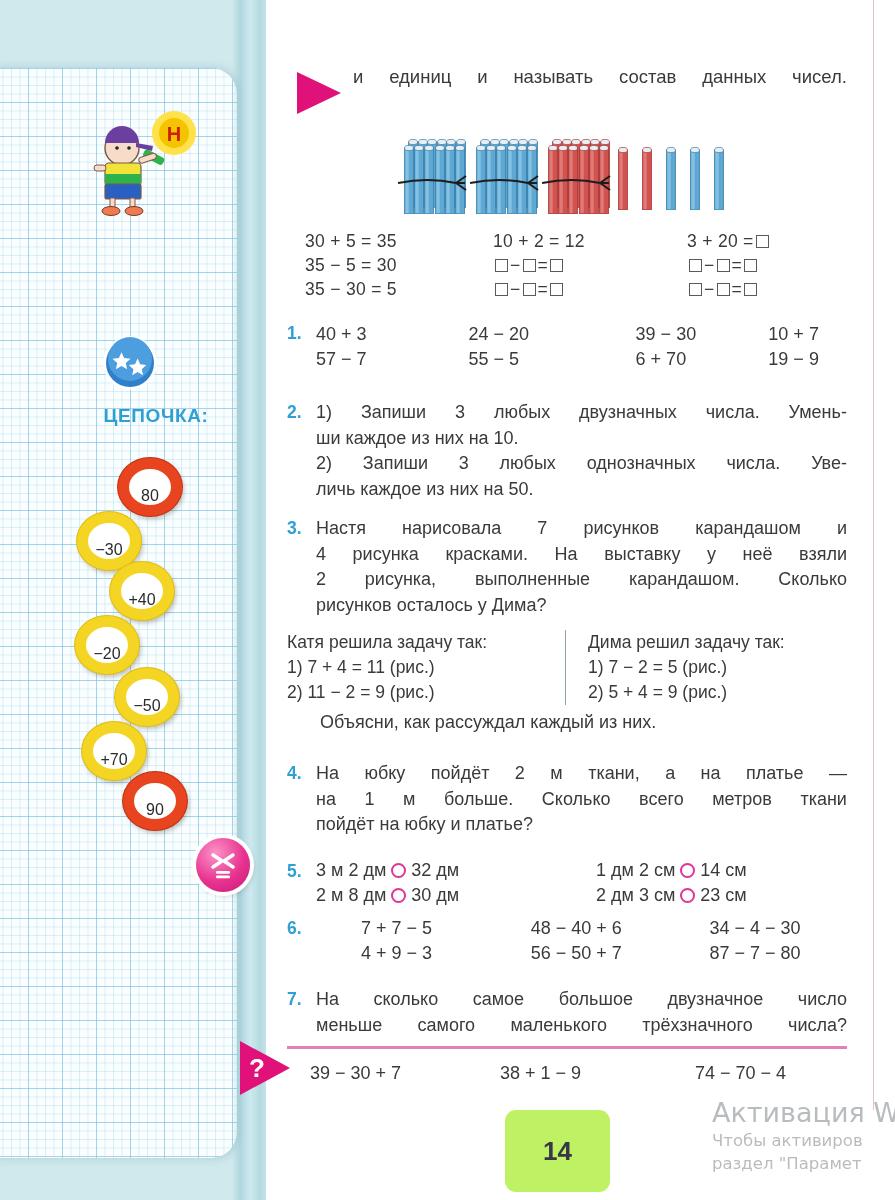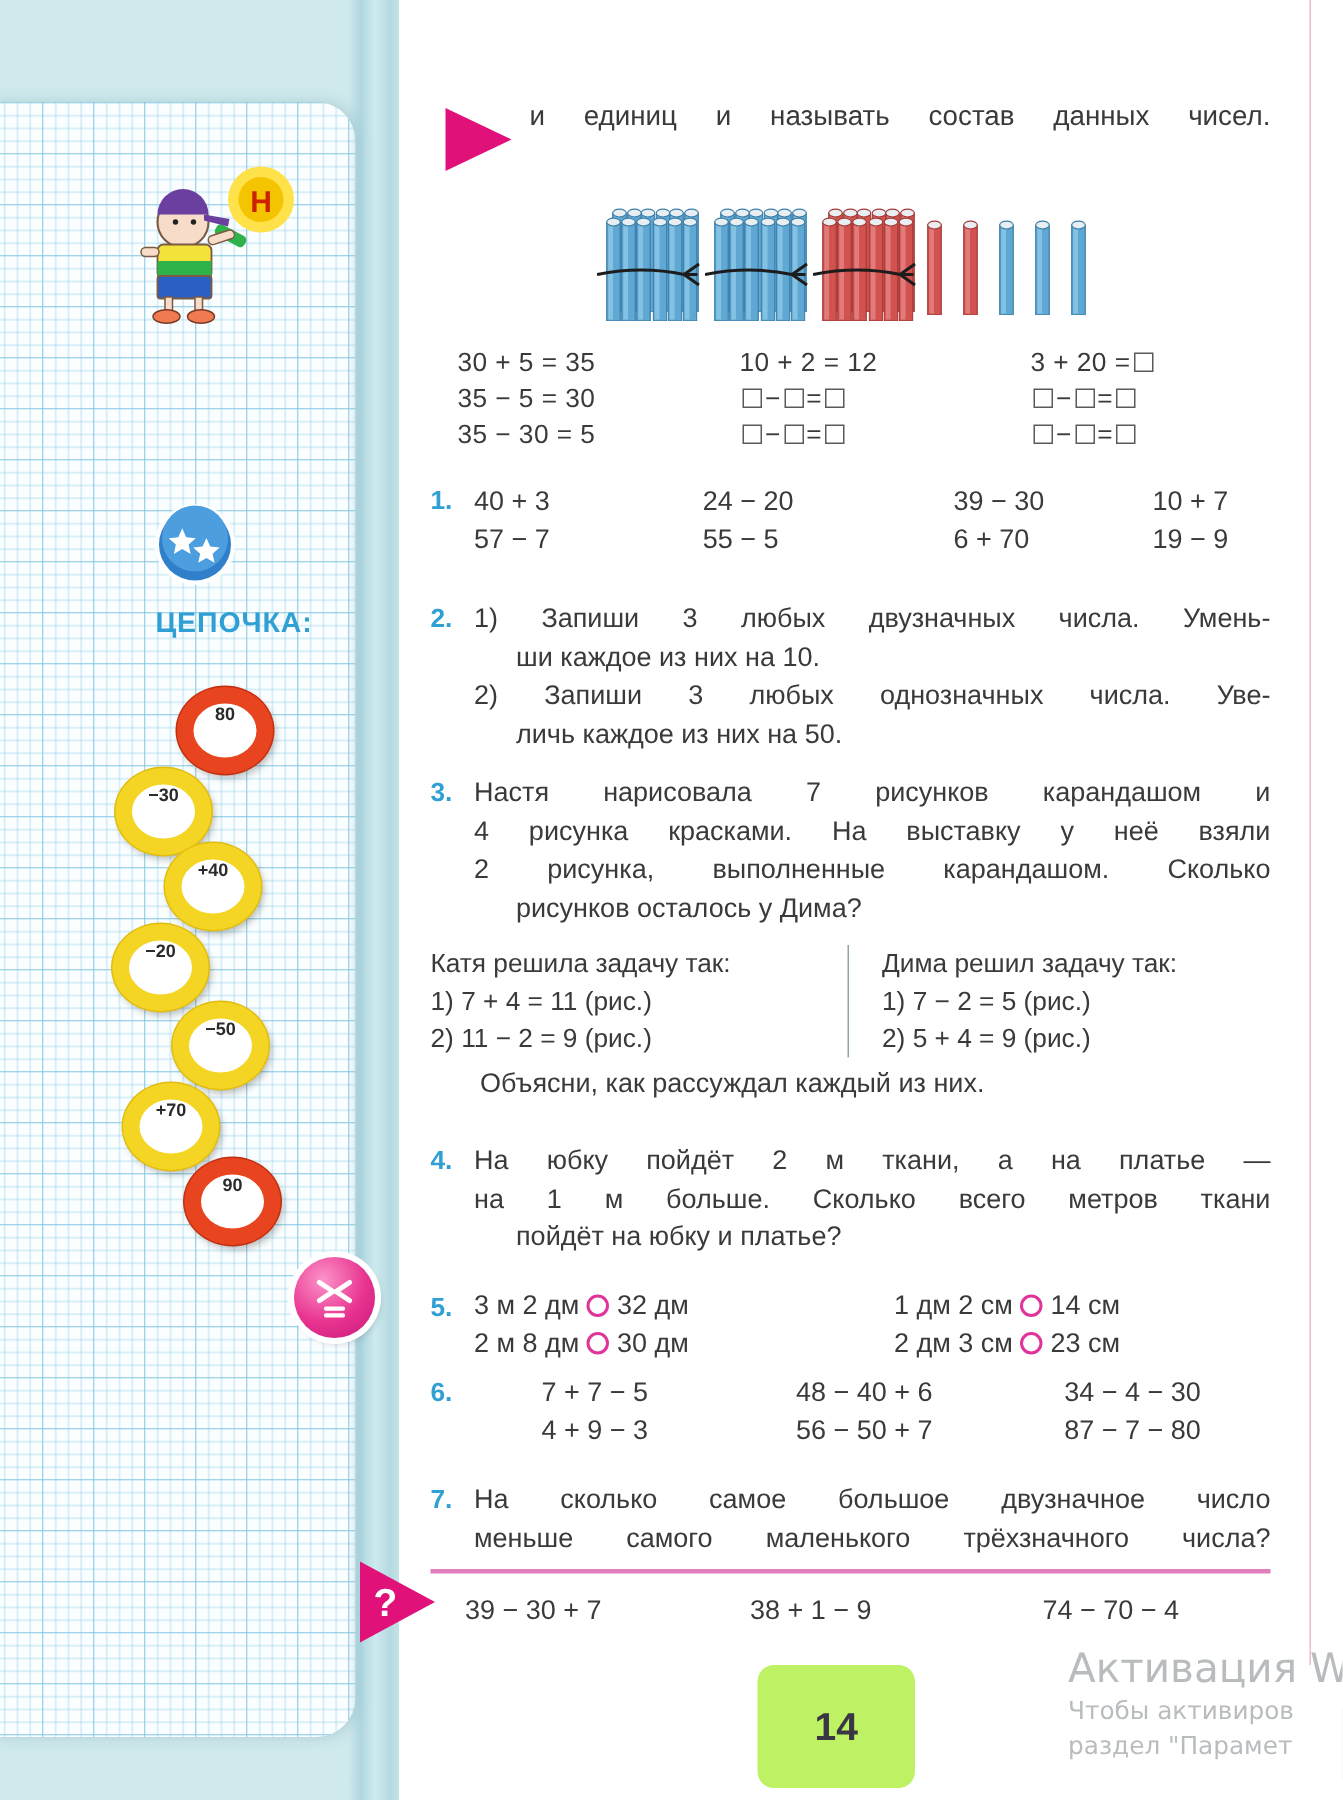--- a/index.html
+++ b/index.html
@@ -97,23 +97,23 @@
     font-weight: bold;
     font-size: 19px;
     letter-spacing: 0.6px;
   }
 
   .chain-wrap { position: absolute; left: 0; top: 0; width: 268px; height: 1200px; }
   .chain-node {
     position: absolute;
     width: 64px; height: 58px;
     border-radius: 50%;
-    display: flex; align-items: flex-start; justify-content: center;
-    font-weight: bold;
-    font-size: 12px;
+    display: flex; align-items: flex-end; justify-content: center;
+    font-weight: normal;
+    font-size: 16px;
     color: #2b2b2b;
     background: #ffffff;
   }
   .chain-node.yellow {
     border: 11px solid #f5d524;
     background:
       radial-gradient(circle at 50% 50%, #ffffff 54%, transparent 55%);
     box-shadow: 0 0 0 1px #e0bd10, 2px 3px 5px rgba(0,0,0,0.25);
     background-color: #ffffff;
   }
@@ -201,21 +201,21 @@
     color: #2f9fd4;
     font-weight: bold;
     font-size: 17.5px;
   }
   .ex-body {
     font-size: 18px;
     line-height: 25.5px;
     color: #3a3a3a;
   }
   .jline { display: flex; justify-content: space-between; }
-  .jline-last { display: block; margin-left: 28px; }
+  .jline-last { display: block; }
 
   .cols { display: flex; }
   .col { }
 
   .math-row { white-space: nowrap; font-size: 18px; line-height: 25px; color: #3a3a3a; }
 
   
   .two-pane { position: absolute; left: 287px; top: 630px; width: 560px; display: flex; font-size: 17.5px; color: #3a3a3a; line-height: 25px; }
   .pane { width: 278px; }
   .pane.right { padding-left: 22px; border-left: 1.6px solid #8fa3ae; }

